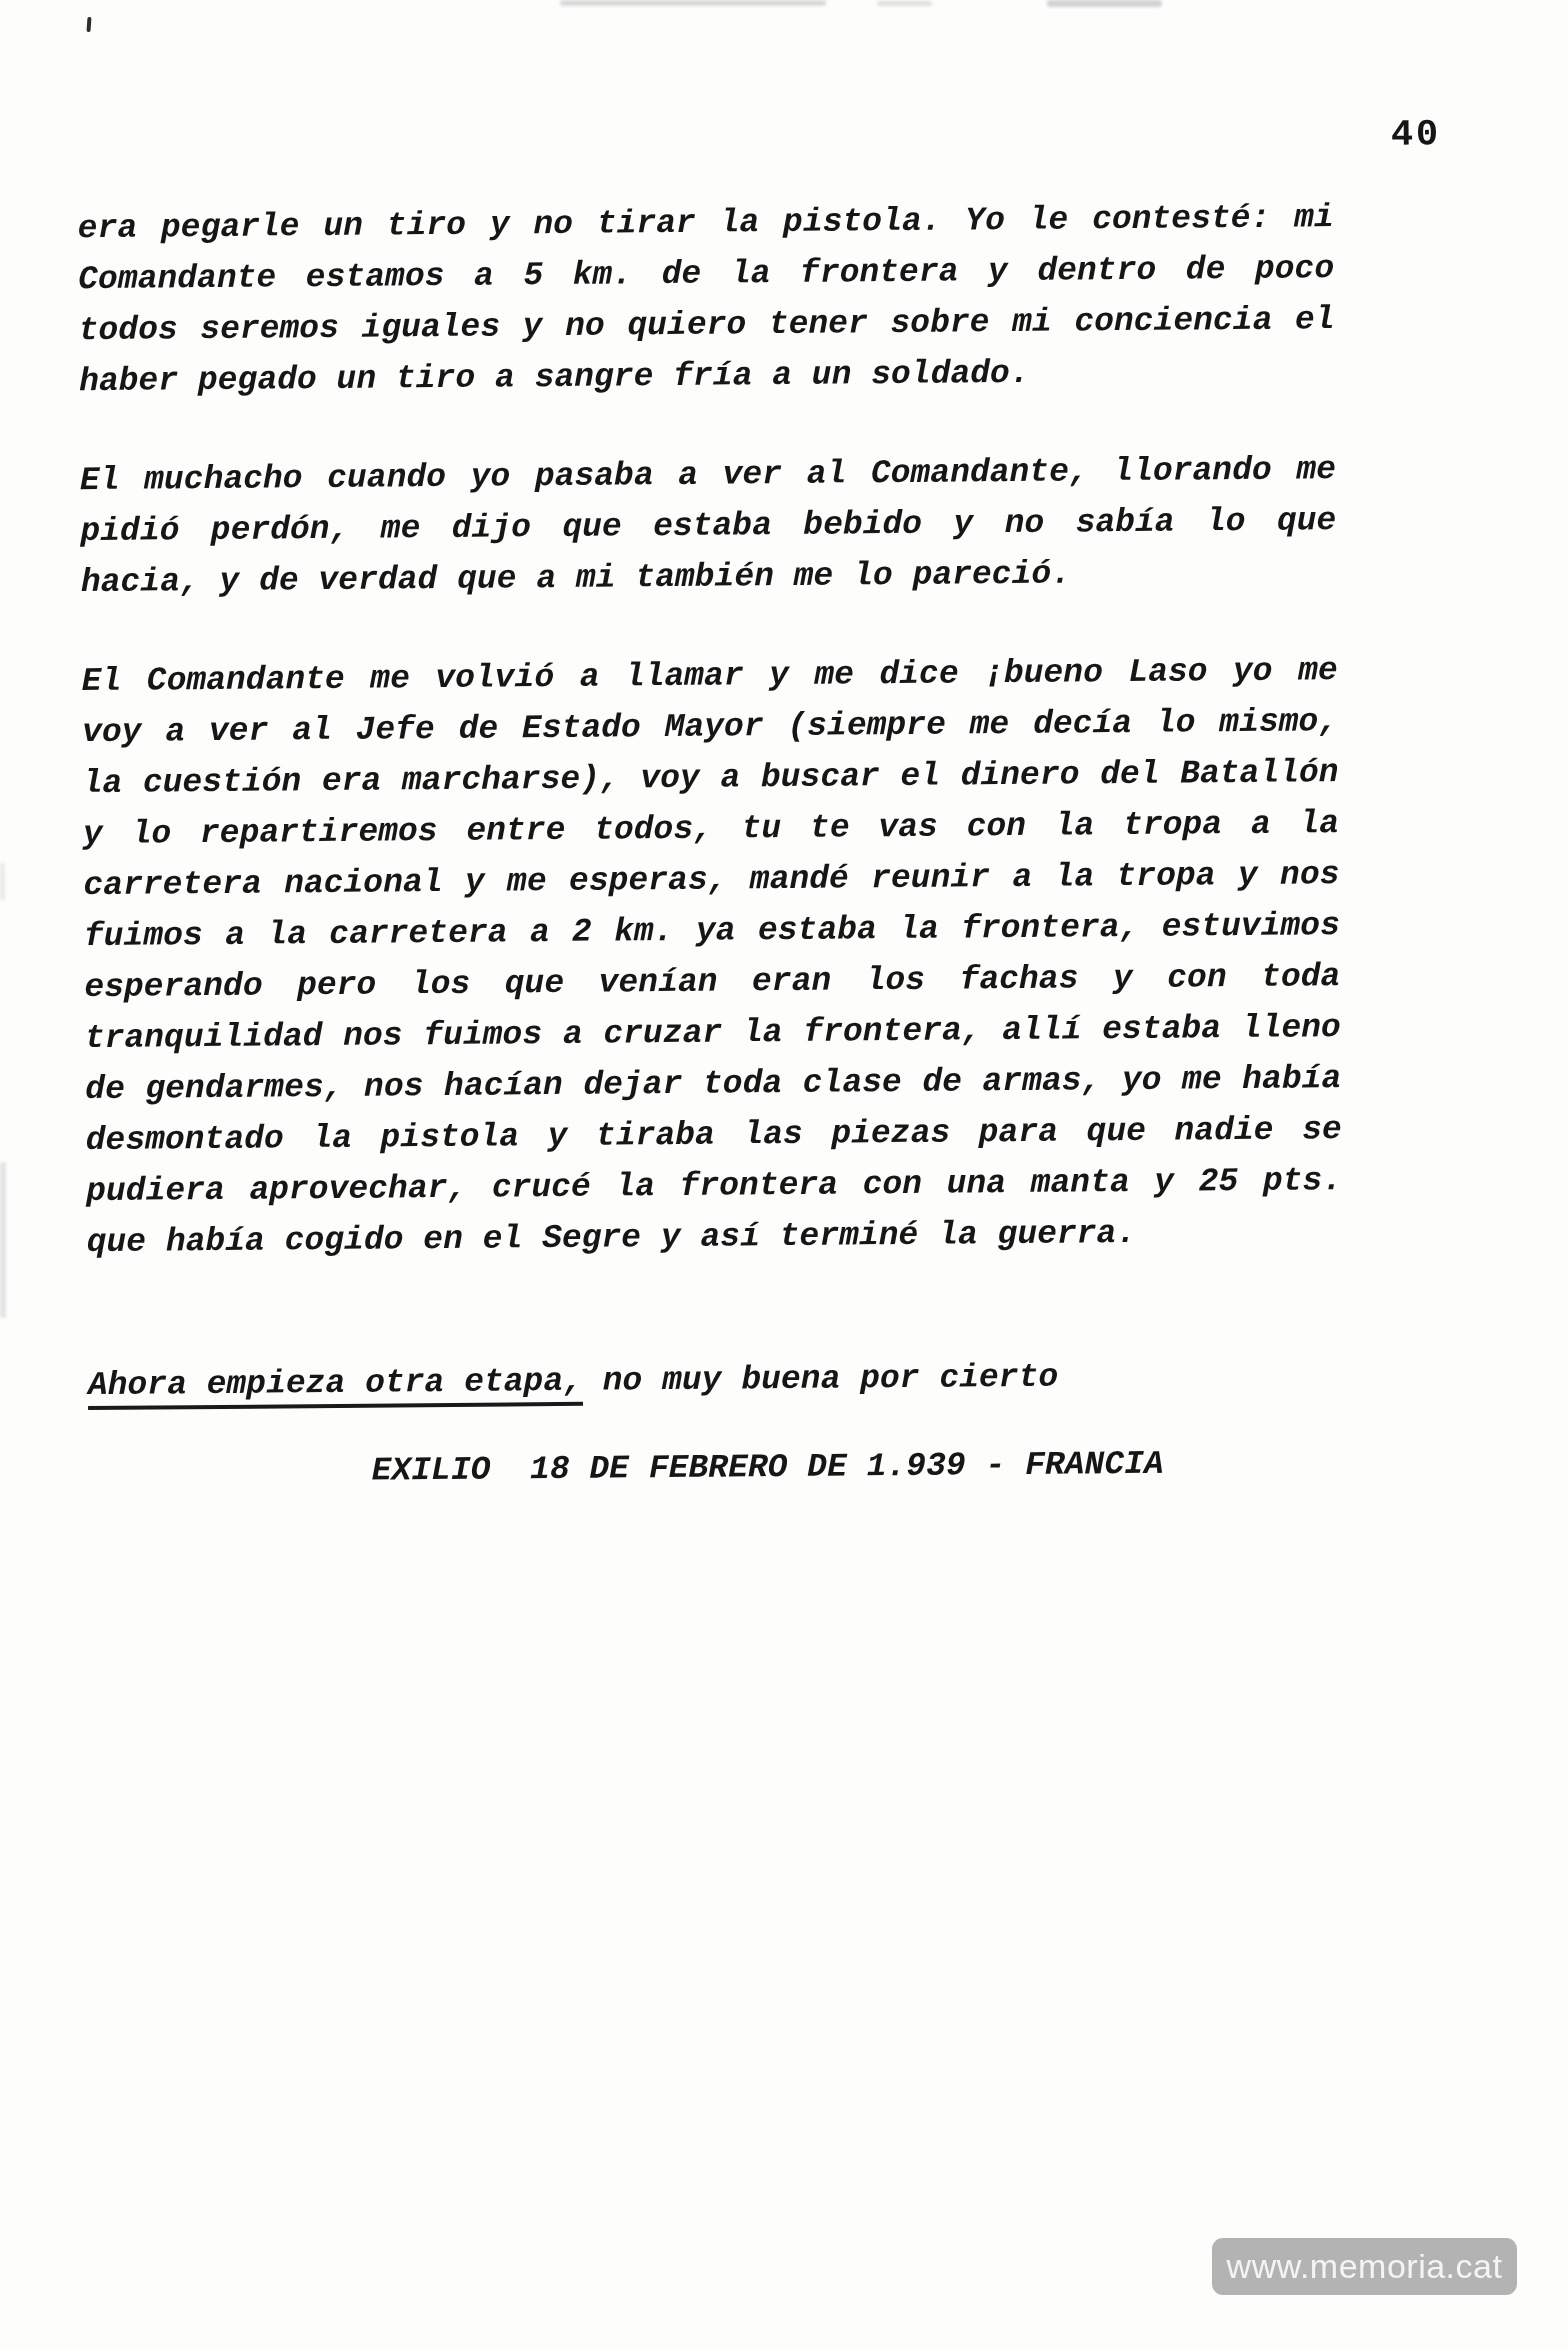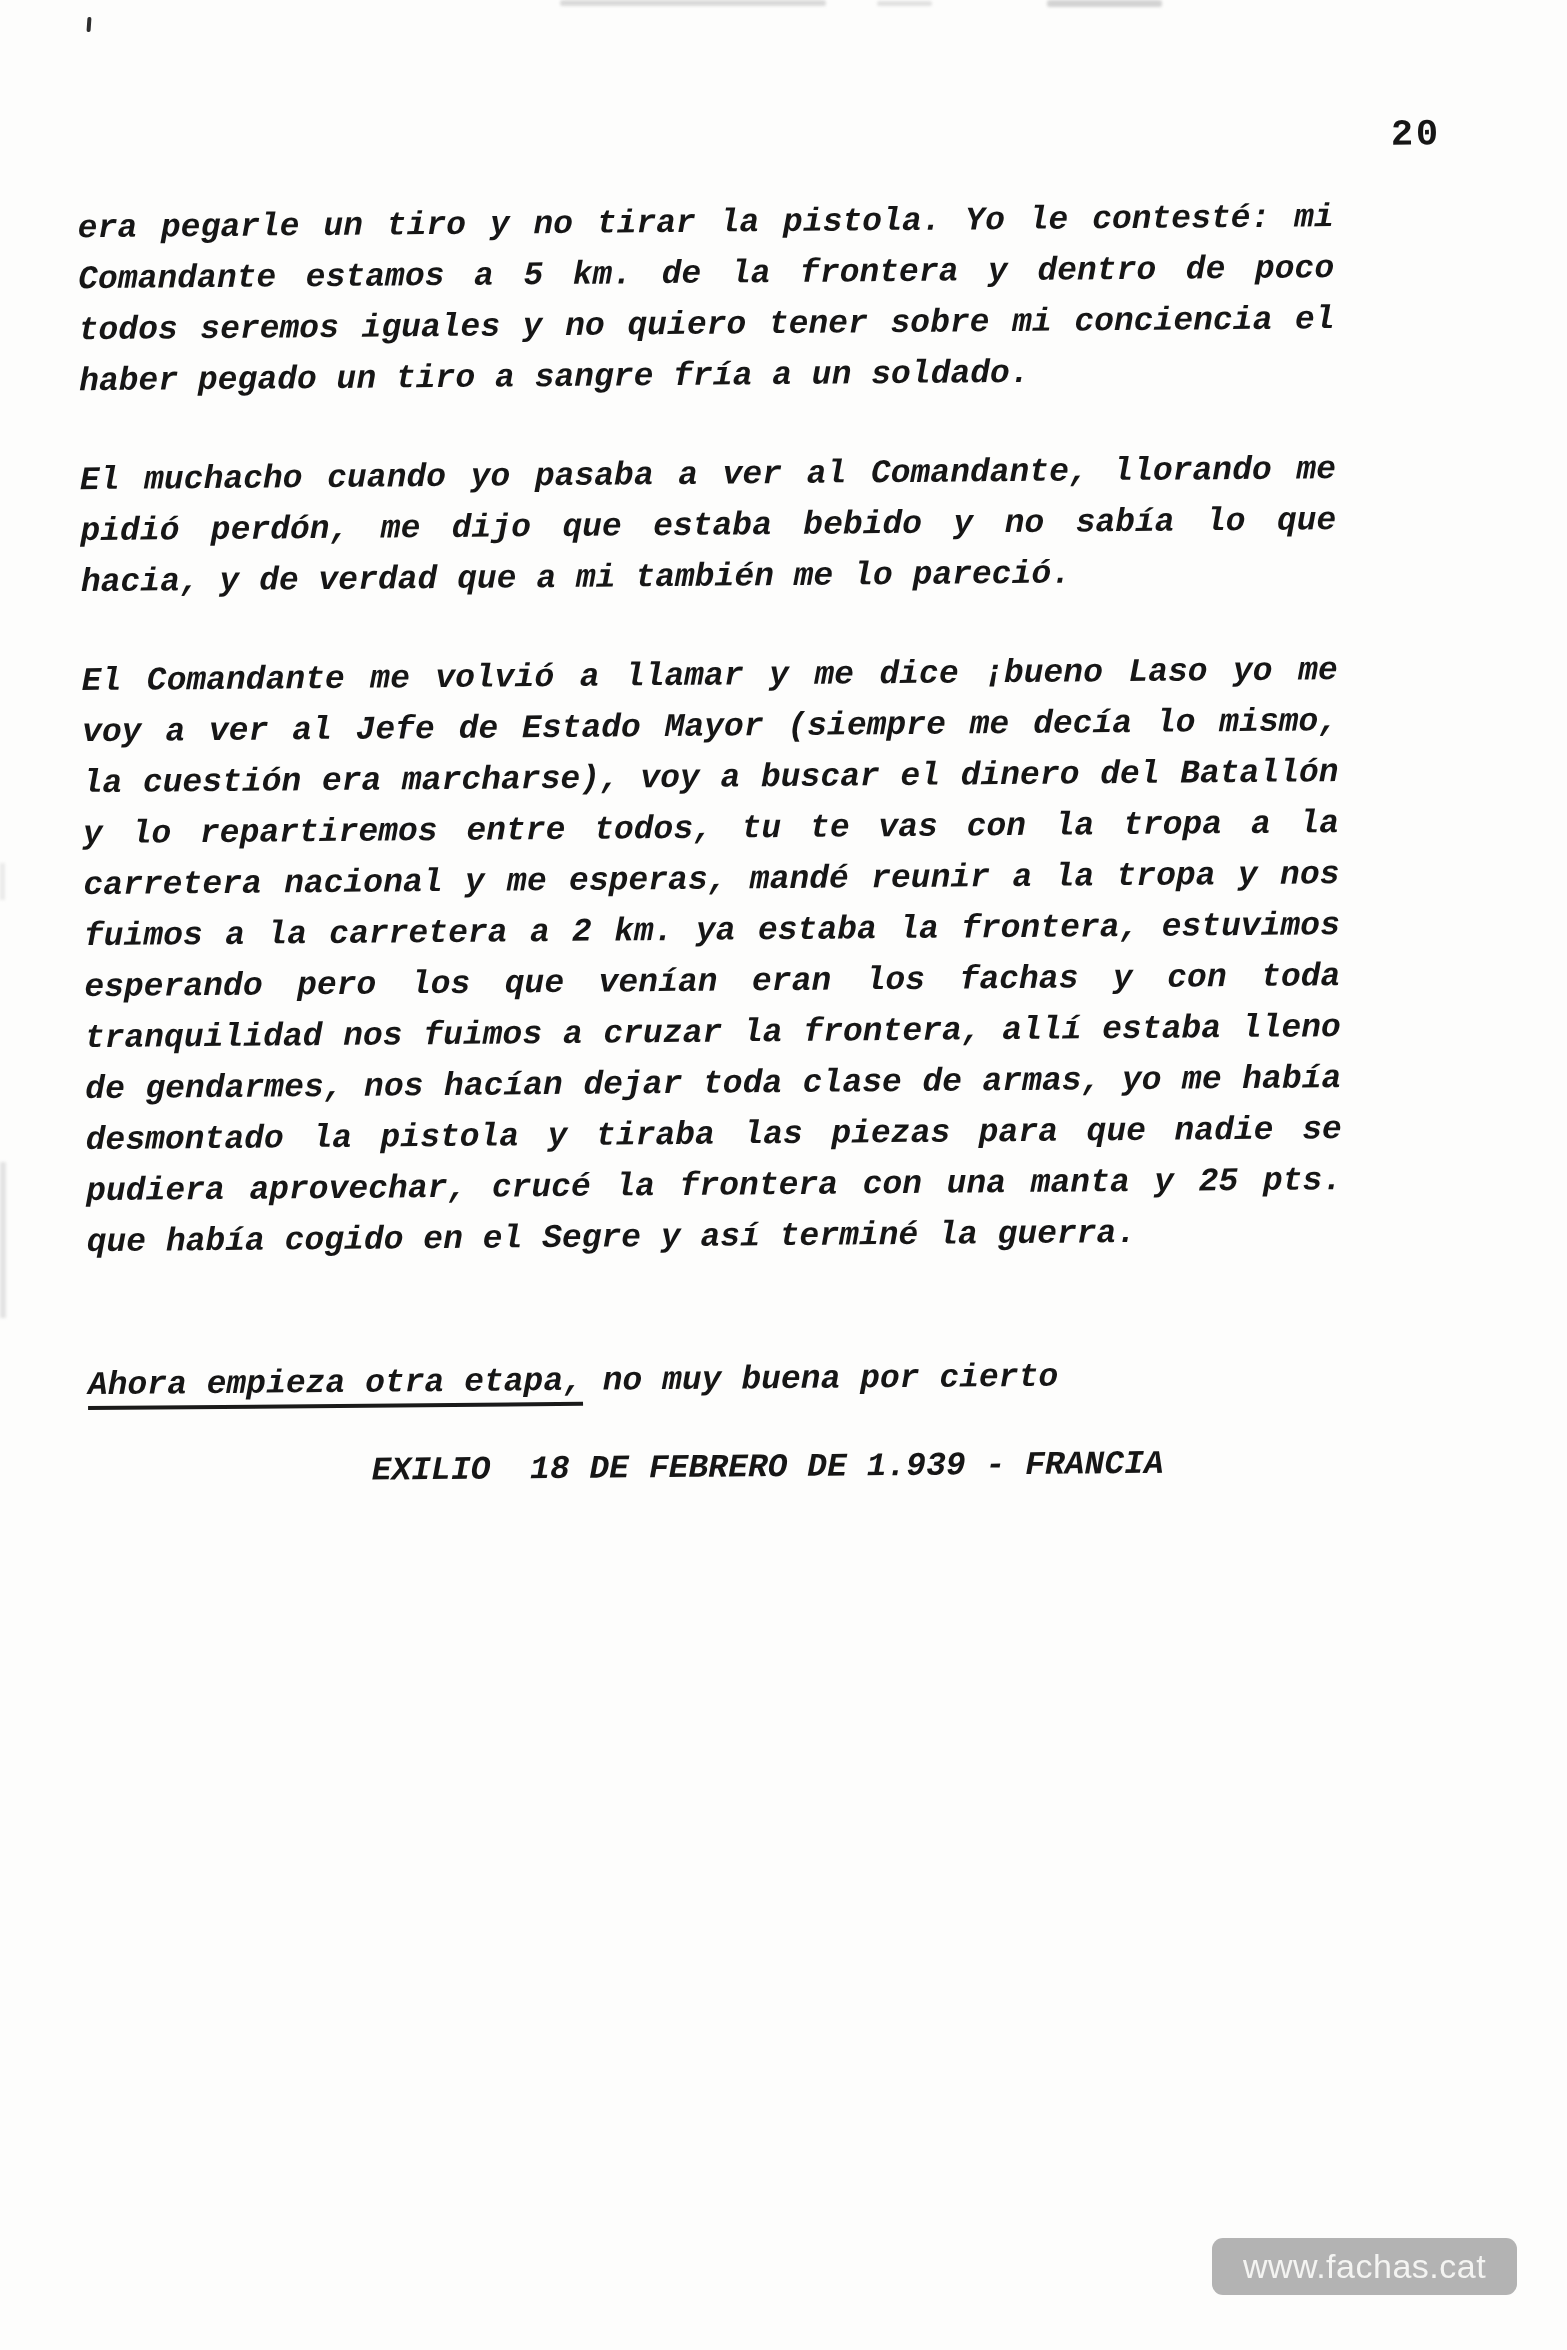--- a/index.html
+++ b/index.html
@@ -135,33 +135,33 @@
 
   <div class="smudge smudge-a"></div>
   <div class="smudge smudge-c"></div>
   <div class="smudge smudge-b"></div>
   <div class="tick-mark"></div>
   <div class="edge-streak"></div>
   <div class="edge-streak2"></div>
 
   <div class="tilt">
 
-    <div class="page-number">20</div>
+    <div class="page-number">40</div>
 
     <div class="doc-body">
 
       <p class="para">era pegarle un tiro y no tirar la pistola. Yo le contesté: mi Comandante estamos a 5 km. de la frontera y dentro de poco todos seremos iguales y no quiero tener sobre mi conciencia el haber pegado un tiro a sangre fría a un soldado.</p>
 
       <p class="para">El muchacho cuando yo pasaba a ver al Comandante, llorando me pidió perdón, me dijo que estaba bebido y no sabía lo que hacia, y de verdad que a mi también me lo pareció.</p>
 
       <p class="para">El Comandante me volvió a llamar y me dice ¡bueno Laso yo me voy a ver al Jefe de Estado Mayor (siempre me decía lo mismo, la cuestión era marcharse), voy a buscar el dinero del Batallón y lo repartiremos entre todos, tu te vas con la tropa a la carretera nacional y me esperas, mandé reunir a la tropa y nos fuimos a la carretera a 2 km. ya estaba la frontera, estuvimos esperando pero los que venían eran los fachas y con toda tranquilidad nos fuimos a cruzar la frontera, allí estaba lleno de gendarmes, nos hacían dejar toda clase de armas, yo me había desmontado la pistola y tiraba las piezas para que nadie se pudiera aprovechar, crucé la frontera con una manta y 25 pts. que había cogido en el Segre y así terminé la guerra.</p>
 
       <p class="closing-line"><span class="closing-underlined">Ahora empieza otra etapa,</span><span> no muy buena por cierto</span></p>
 
       <p class="exile-line">EXILIO  18 DE FEBRERO DE 1.939 - FRANCIA</p>
 
     </div>
   </div>
 
-  <div class="watermark">www.fachas.cat</div>
+  <div class="watermark">www.memoria.cat</div>
 
 </div>
 
 
 </body></html>

